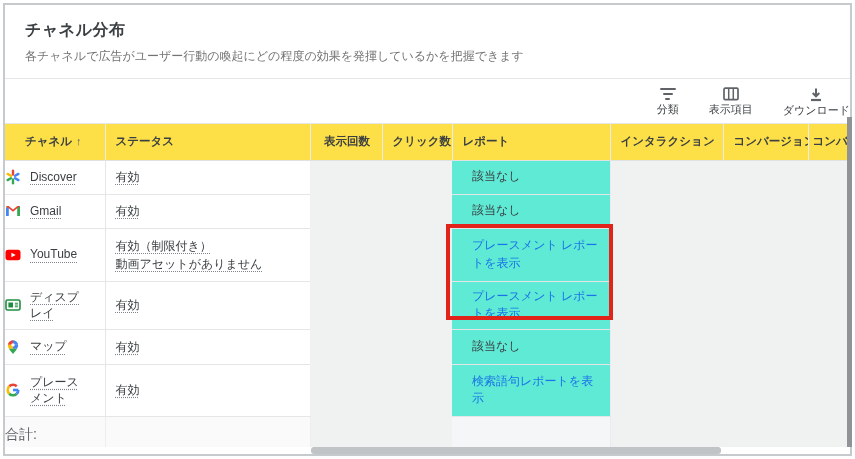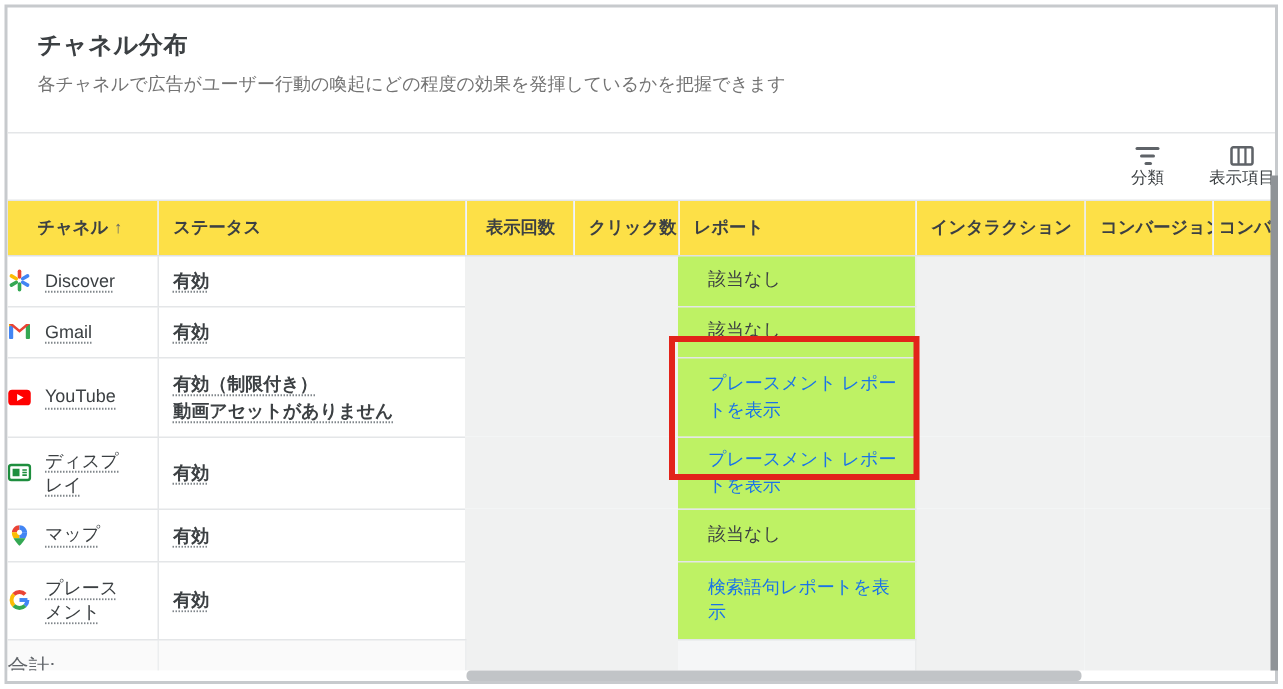--- a/index.html
+++ b/index.html
@@ -3,21 +3,21 @@
 <meta charset="utf-8">
 <style>
   * { margin:0; padding:0; box-sizing:border-box; }
   body { width:855px; height:459px; background:#ffffff;
          font-family:"Liberation Sans","DejaVu Sans",sans-serif; }
   .frame { position:relative; width:855px; height:459px; background:#fff; overflow:hidden; }
   .card { position:absolute; left:3px; top:3px; width:849px; height:453px;
           border:2px solid #c7cacd; background:#fff; overflow:hidden; }
 
   
-  .title-block { height:84px; border-bottom:1px solid #e4e6e8; padding:15px 0 0 20px; }
+  .title-block { height:74px; border-bottom:1px solid #e4e6e8; padding:15px 0 0 20px; }
   .page-title { font-size:16px; font-weight:bold; color:#3c4043; letter-spacing:0.5px; }
   .page-subtitle { margin-top:7px; font-size:12px; color:#737373; }
 
   
   .toolbar { height:45px; border-bottom:1px solid #e4e6e8; display:flex;
              justify-content:flex-end; align-items:center; gap:30px; }
   .tool { display:flex; flex-direction:column; align-items:center; gap:3px;
           cursor:pointer; color:#3c4043; font-size:11px; line-height:1; }
   .tool svg { display:block; }
   .seg-icon { width:16px; height:14px; display:flex; flex-direction:column;
@@ -33,27 +33,27 @@
   th.num { text-align:center; }
   th.ch { padding-left:20px; }
   th.last { padding-left:4px; border-right:none; }
   .sort-arrow { font-weight:normal; color:#5f6368; font-size:11px; margin-left:4px; }
   td { font-size:12px; color:#3c4043; vertical-align:middle; }
   tr.rh-1, tr.rh-2 { height:34px; } tr.rh-3 { height:53px; } tr.rh-4 { height:48px; }
   tr.rh-5 { height:35px; } tr.rh-6 { height:52px; } tr.rh-total { height:37px; }
   td.channel-cell { border-bottom:1px solid #e4e6e8; border-right:1px solid #e4e6e8; background:#fff; }
   td.status-cell  { padding:5px 8px 5px 10px; border-bottom:1px solid #e4e6e8; background:#fff; line-height:1.5; }
   td.report-cell  { padding:6px 10px 6px 20px; border-bottom:1px solid #e4e6e8;
-                    border-right:1px solid #e9ebec; background:#bef264; line-height:1.45; }
+                    border-right:1px solid #e9ebec; background:#5eead4; line-height:1.45; }
   td.gray-cell { background:#f0f1f1; border:none; }
   .ch-wrap { display:flex; align-items:center; gap:9px; }
   .ch-wrap svg { flex:0 0 auto; }
   .ch-label { width:54px; line-height:1.35; word-break:break-all;
               text-decoration:underline dotted #80868b; text-underline-offset:3px; cursor:pointer; }
-  .dotted { text-decoration:underline dotted #80868b; text-underline-offset:3px; cursor:pointer;font-weight:bold; }
+  .dotted { text-decoration:underline dotted #80868b; text-underline-offset:3px; cursor:pointer; }
   .report-link { color:#1a73e8; cursor:pointer; }
   tr.rh-total td.channel-cell, tr.rh-total td.status-cell { background:#fafafa; border-bottom:none; border-right:1px solid #eceeef; }
   tr.rh-total td.report-cell { background:#f5f6f7; border-bottom:none; }
   .total-label { font-size:14px; color:#5f6368; }
 
   
   .red-box { position:absolute; left:446px; top:224px; width:167px; height:96px;
              border:4px solid #e2231a; z-index:5; pointer-events:none; }
   .right-strip { position:absolute; left:847px; top:117px; width:5px; height:330px;
                  background:#8f9397; z-index:6; }
@@ -80,20 +80,28 @@
             <i class="b3"></i>
           </span>
         <span>分類</span>
       </div>
       <div class="tool">
         <svg width="16" height="14" viewBox="0 0 16 14">
           <rect x="1" y="1.2" width="14" height="11.4" rx="1.2" fill="none" stroke="#5f6368" stroke-width="1.7"></rect>
           <path d="M5.7 1.2 V12.6 M10.3 1.2 V12.6" stroke="#5f6368" stroke-width="1.5"></path>
         </svg>
         <span>表示項目</span>
+      </div>
+      <div class="tool">
+        <svg width="16" height="15" viewBox="0 0 16 15">
+          <path d="M8 1.5 V8.8" stroke="#5f6368" stroke-width="2" fill="none"></path>
+          <path d="M4.7 6 L8 9.3 L11.3 6" stroke="#5f6368" stroke-width="2" fill="none"></path>
+          <path d="M3 13 H13" stroke="#5f6368" stroke-width="2.2"></path>
+        </svg>
+        <span>ダウンロード</span>
       </div>
     </div>
 
     <table>
       <colgroup>
         <col style="width:100px">
           <col style="width:205px">
           <col style="width:72px">
           <col style="width:70px">
         <col style="width:158px">

